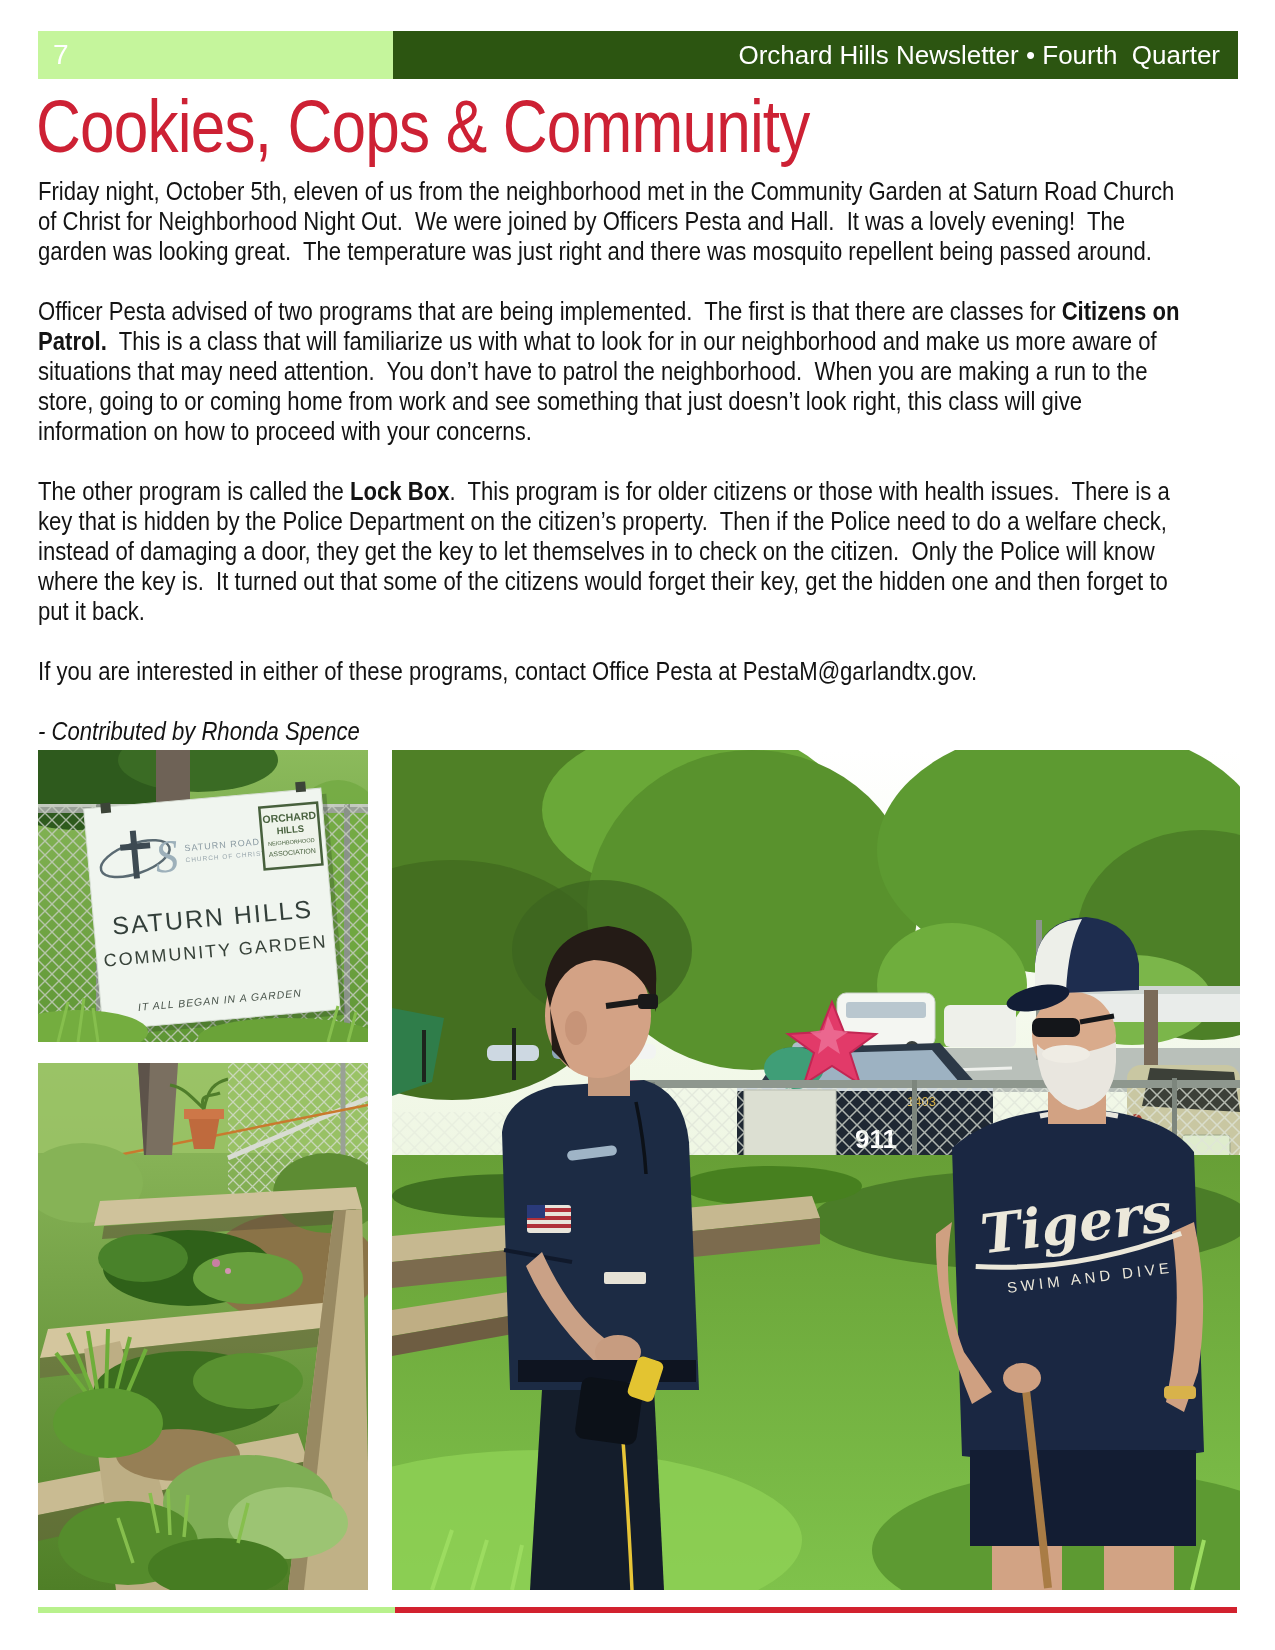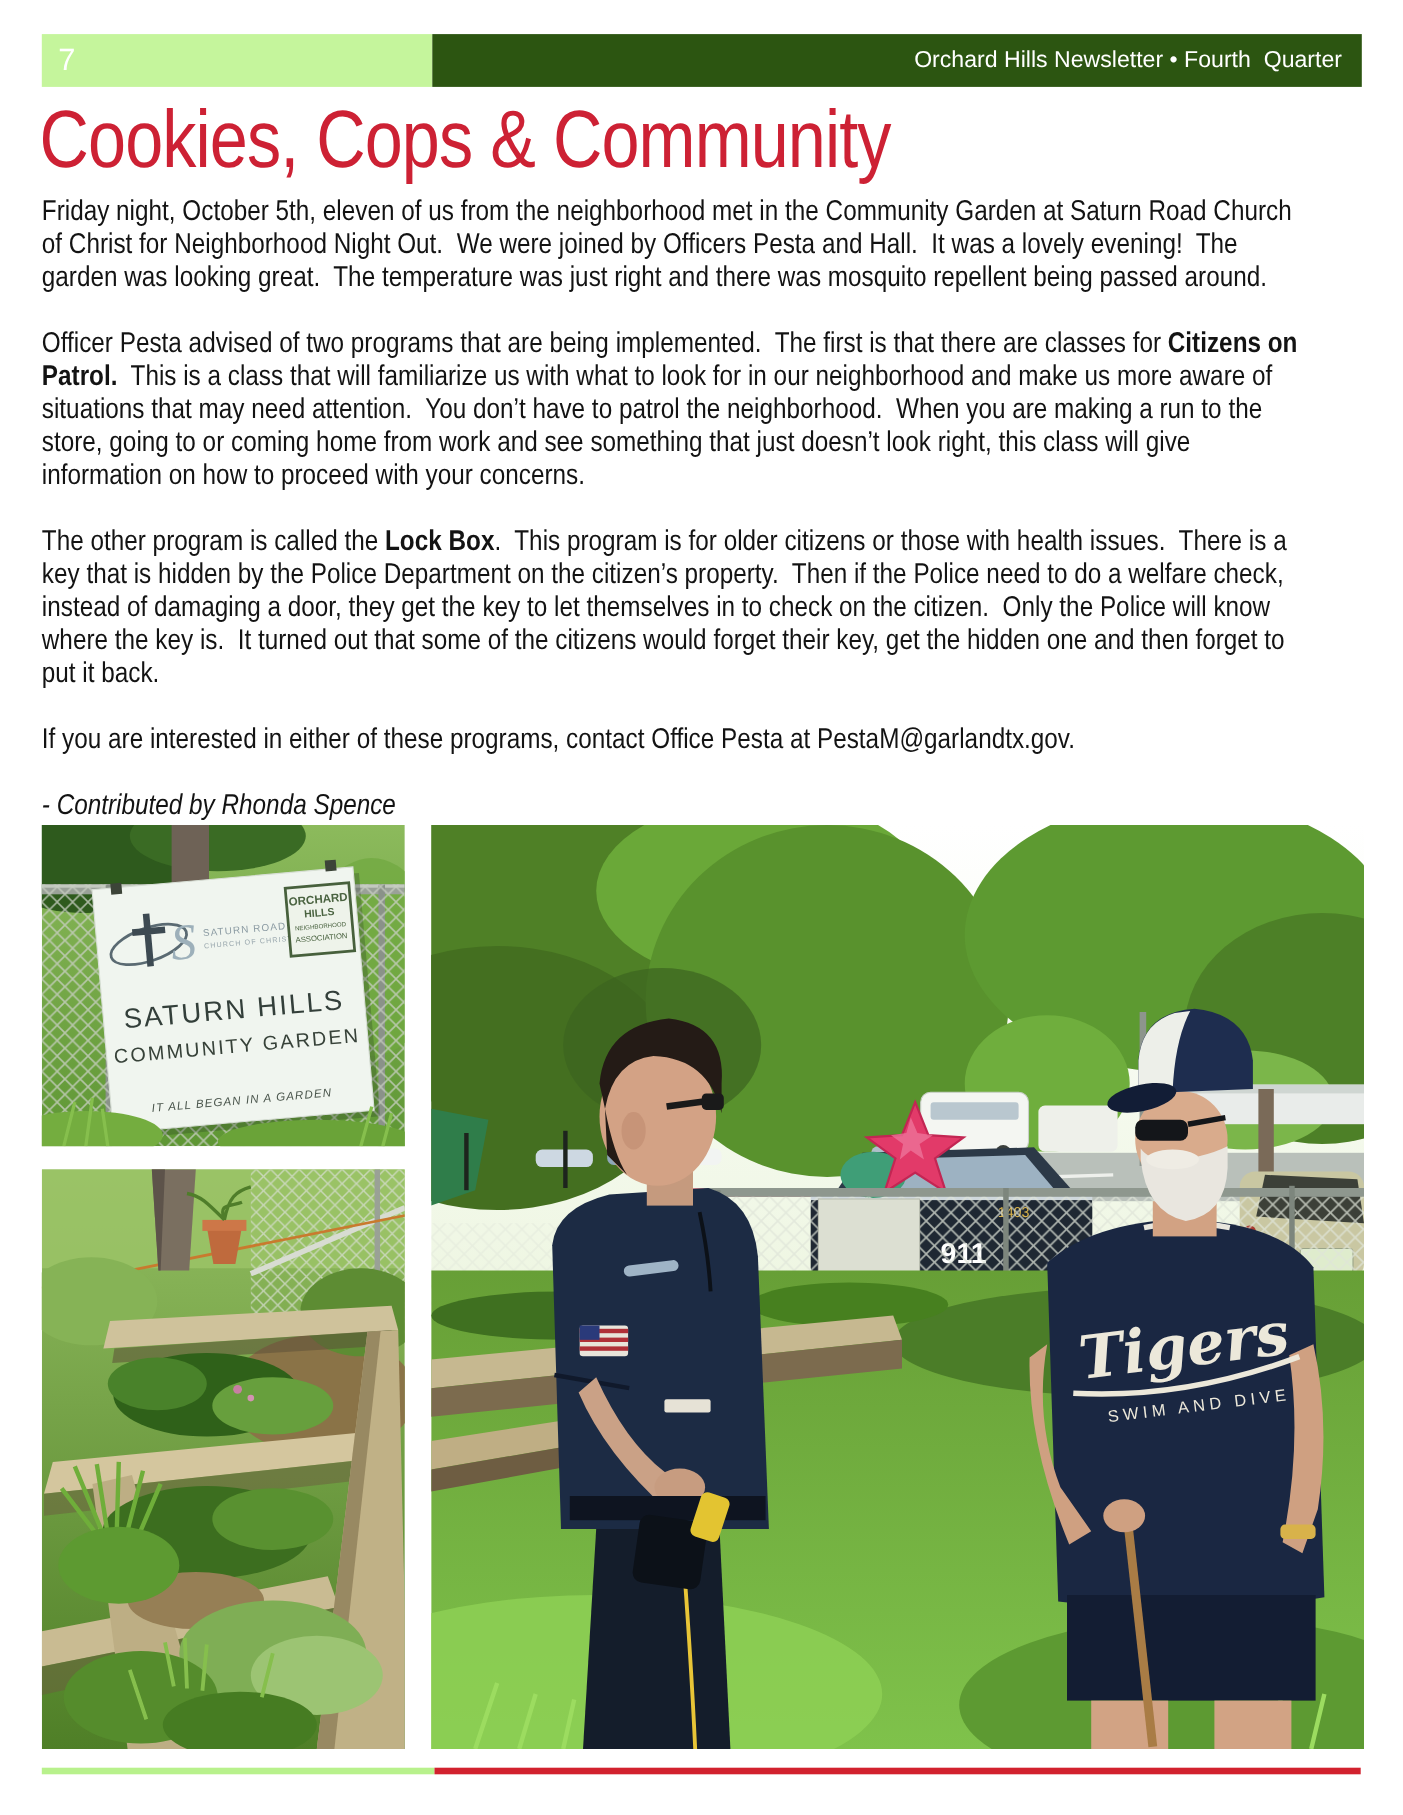--- a/index.html
+++ b/index.html
@@ -3,21 +3,21 @@
 <meta charset="utf-8">
 <style>
   html,body{margin:0;padding:0;background:#ffffff;}
   .page{position:relative;width:1275px;height:1650px;background:#ffffff;overflow:hidden;
         font-family:"Liberation Sans",sans-serif;color:#131313;}
   
   .band{position:absolute;top:31px;left:38px;width:1200px;height:48px;display:flex;}
   .band-left{width:355px;height:48px;background:#c5f59c;display:flex;align-items:center;}
   .band-left span{color:#ffffff;font-size:28px;padding-left:15px;}
   .band-right{flex:1;height:48px;background:#2c5511;display:flex;align-items:center;justify-content:flex-end;}
-  .band-right span{color:#ffffff;font-size:21px;padding-right:18px;white-space:pre;}
+  .band-right span{color:#ffffff;font-size:26px;padding-right:18px;white-space:pre;}
   
   .page-title{position:absolute;left:36px;top:84px;margin:0;font-weight:500;font-size:74px;
         color:#cd2134;white-space:nowrap;transform:scaleX(0.84);transform-origin:0 0;letter-spacing:-1px;}
   
   .article{position:absolute;left:38px;top:176px;width:1356px;transform:scaleX(0.85);
         transform-origin:0 0;font-size:26px;line-height:30px;}
   .article p{margin:0 0 30px 0;white-space:pre-wrap;}
   
   .photo{position:absolute;display:block;margin:0;}
   .photo svg{display:block;}

